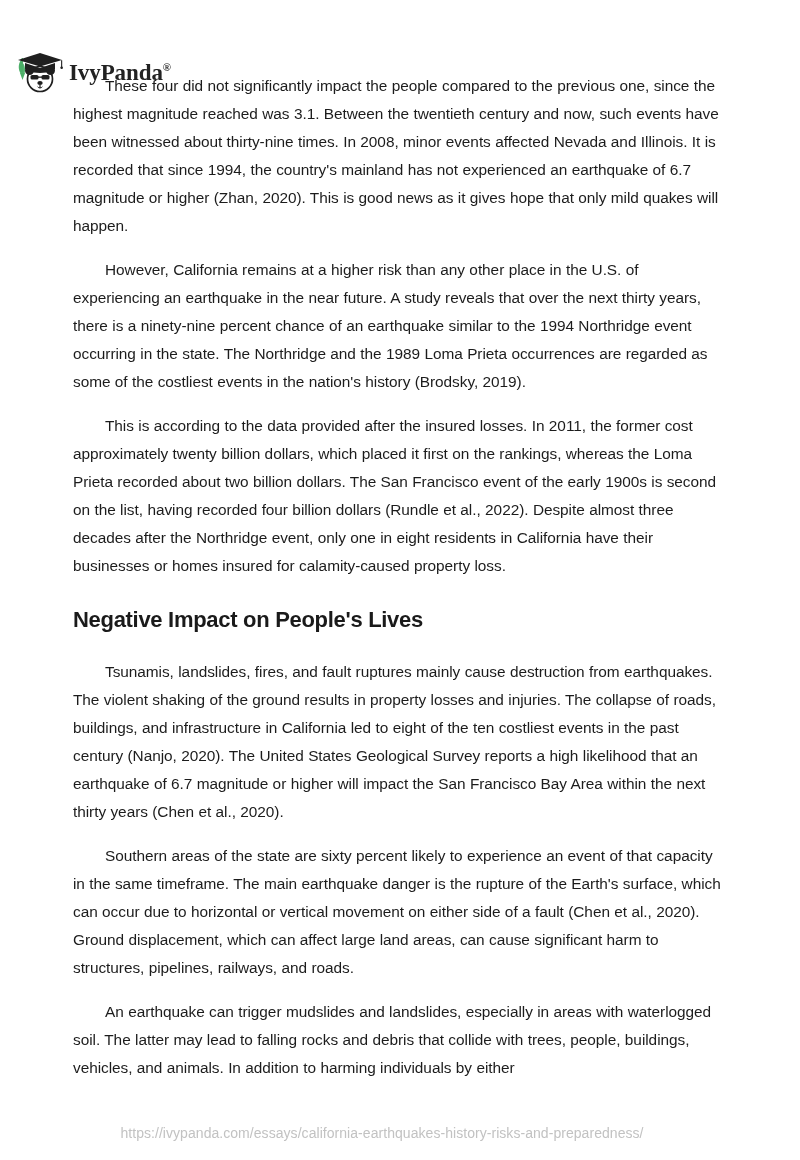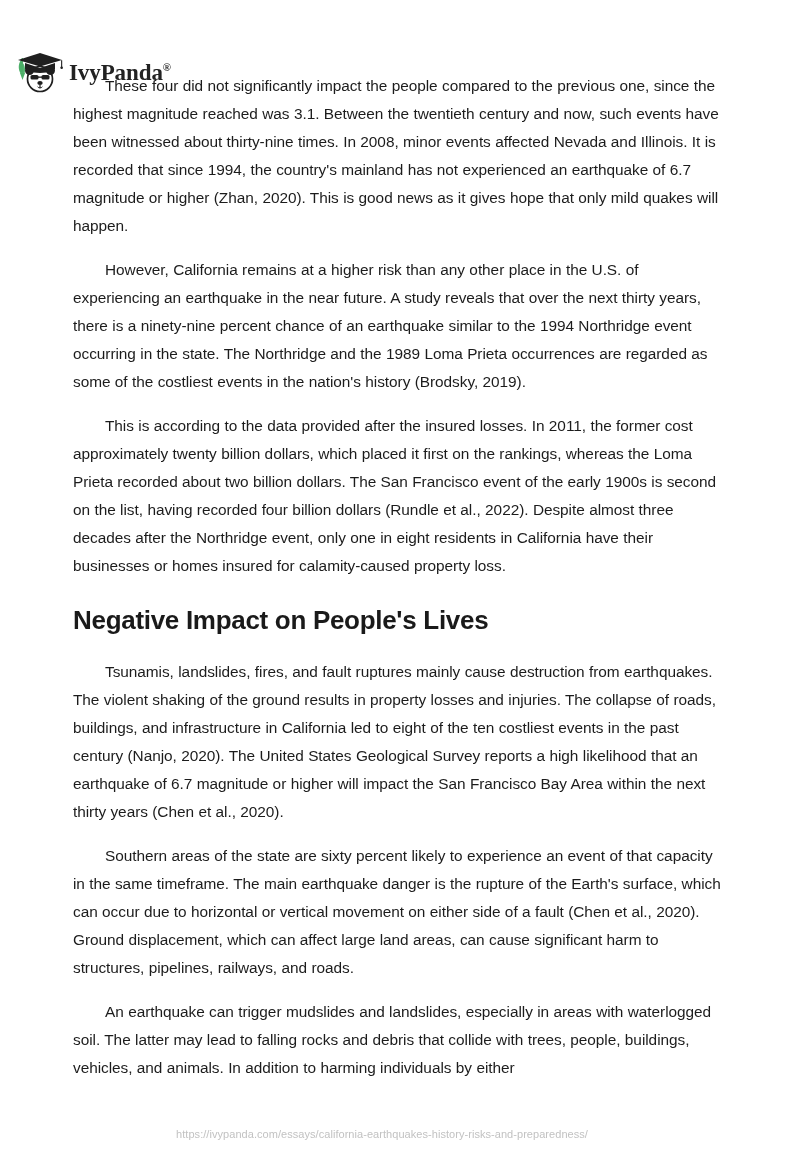--- a/index.html
+++ b/index.html
@@ -80,39 +80,39 @@
     line-height: 28px;
     color: #1c1c1c;
     margin: 0 0 16px 0;
     text-indent: 32px;
     text-align: left;
     letter-spacing: -0.05px;
     word-spacing: 0.2px;
   }
 
   .section-heading {
-    font-size: 26px;
+    font-size: 22px;
     font-weight: bold;
     color: #1a1a1a;
     margin: 24px 0 22px 0;
     line-height: 32px;
     letter-spacing: -0.3px;
   }
 
   
   .page-footer {
     position: absolute;
     left: 0;
     bottom: 18px;
     width: 800px;
     text-align: center;
     padding-right: 36px;
   }
   .footer-url {
-    font-size: 11px;
+    font-size: 14px;
     color: #c2c2c2;
     letter-spacing: 0.05px;
     white-space: nowrap;
   }
 </style>
 </head>
 <body>
 
 <div class="page-header">
 

